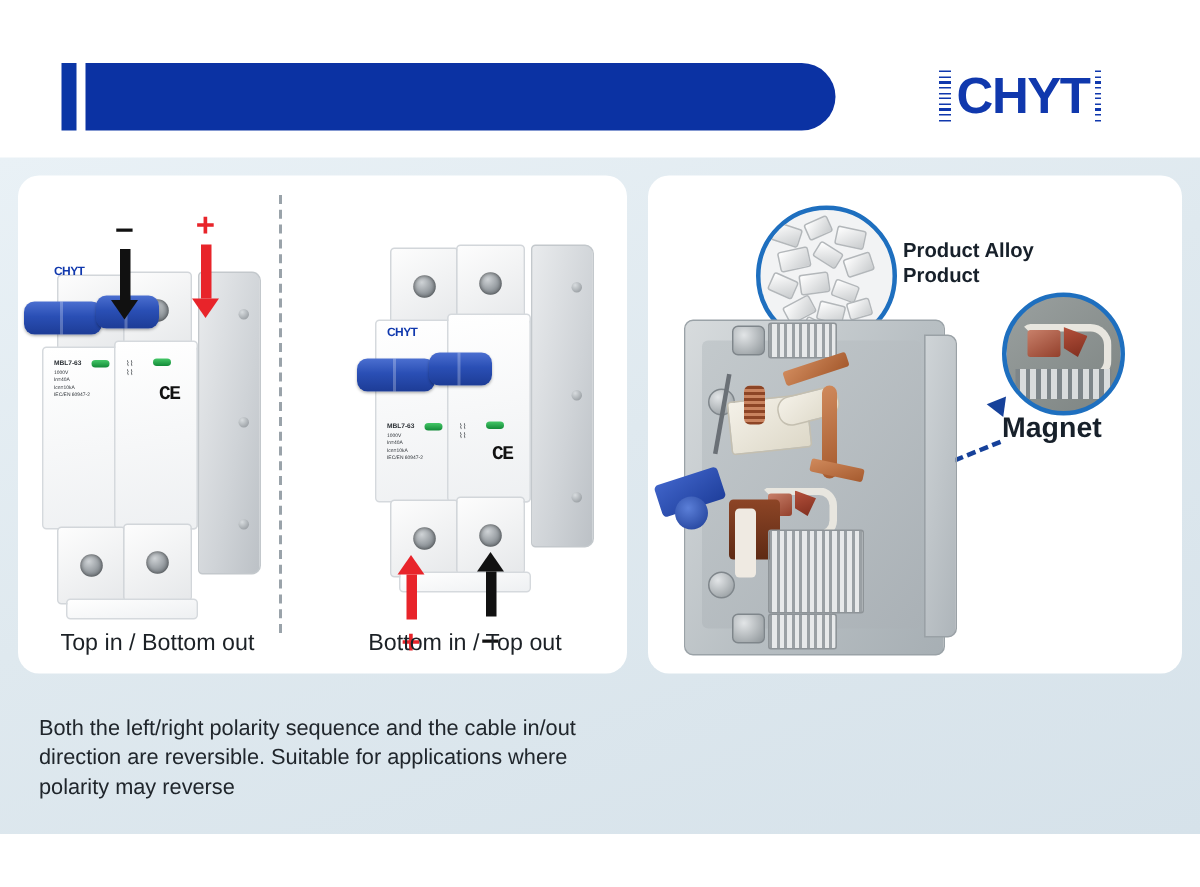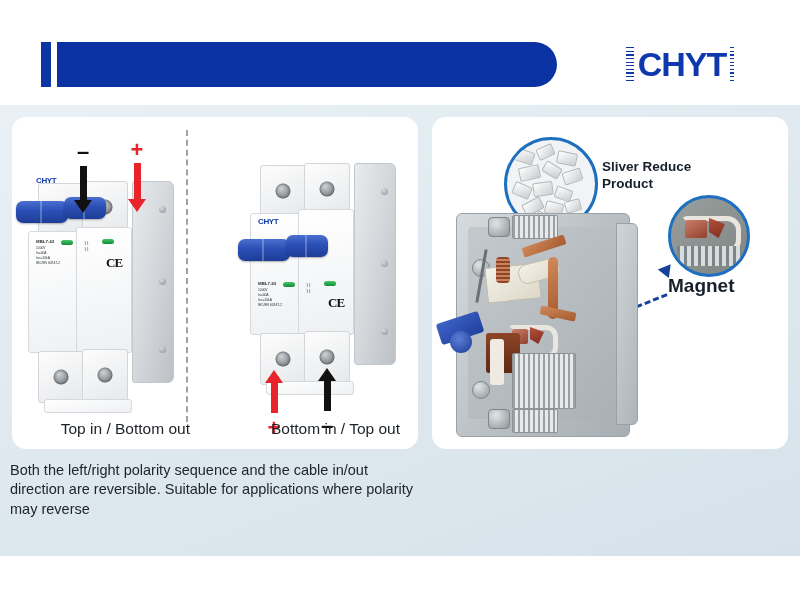--- a/index.html
+++ b/index.html
@@ -58,32 +58,32 @@
   .lever:after{content:"";position:absolute;left:46%;top:0;width:2px;height:100%;
       background:rgba(255,255,255,.25);}
   .brk-logo{position:absolute;font-size:8px;font-weight:bold;color:#1038ad;
       letter-spacing:-.4px;white-space:nowrap;}
   .spec{position:absolute;font-size:3.3px;color:#2a2f34;line-height:1.55;
       white-space:nowrap;}
   .spec .mdl{font-size:4.4px;font-weight:bold;}
   .led{position:absolute;width:12px;height:5px;border-radius:3px;
       background:linear-gradient(180deg,#44c767,#138a38);}
   .ce{position:absolute;font-size:13px;font-weight:bold;color:#111;
-      font-family:Liberation Serif, serif;letter-spacing:-1px;}
+      font-family:Liberation Mono, monospace;letter-spacing:-1px;}
   .sym{position:absolute;font-size:5px;color:#3a3f44;line-height:1.1;}
 
   
   .arrow{position:absolute;display:flex;flex-direction:column;align-items:center;}
   .sign{font-size:22px;font-weight:bold;line-height:.7;font-family:"Liberation Sans",sans-serif;}
   .shaft{width:7px;}
   .head{width:0;height:0;}
   .down .head{border-left:9px solid transparent;border-right:9px solid transparent;}
   .up .head{border-left:9px solid transparent;border-right:9px solid transparent;}
 
-  .cap{position:absolute;font-size:15.5px;color:#1c2126;text-align:right;white-space:nowrap;}
+  .cap{position:absolute;font-size:15.5px;color:#1c2126;text-align:center;white-space:nowrap;}
 
   
   .callout-circle{position:absolute;border-radius:50%;border:3px solid #1e6fbf;
       overflow:hidden;background:#f2f3f4;}
   .chips{position:absolute;inset:0;}
   .chip{position:absolute;background:linear-gradient(145deg,#ffffff,#c9ccce);
       border:1px solid #b3b7ba;border-radius:2px;}
   .callout-label{position:absolute;font-size:13.5px;font-weight:bold;color:#17202a;
       line-height:1.25;}
   .magnet-label{position:absolute;font-size:19px;font-weight:bold;color:#17202a;}
@@ -101,21 +101,21 @@
   .mech{position:absolute;background:linear-gradient(150deg,#f4f1e8,#ddd8c8);
       border:1px solid #c4bfb0;border-radius:3px;}
   .bluehandle{position:absolute;background:linear-gradient(160deg,#3f63c8,#1f3f9c);
       border-radius:3px;}
   .screwbig{position:absolute;border-radius:50%;
       background:radial-gradient(circle at 35% 30%,#e2e5e7,#8d9498);border:1px solid #7f868b;}
 
   
   .cap-block{position:absolute;}
   .cap-h{font-size:17px;font-weight:bold;color:#141a20;margin:0 0 3px 0;letter-spacing:-.2px;}
-  .cap-p{font-size:14.5px;color:#20262c;line-height:1.33;margin:0;}
+  .cap-p{font-size:14.5px;color:#20262c;line-height:1.33;margin:16px;}
 </style>
 </head>
 <body>
 
 <div class="page">
 
   <div class="header">
     <div class="hdr-accent"></div>
     <div class="hdr-banner"></div>
 
@@ -283,21 +283,21 @@
         <div class="chip" style="left:26px;top:42px;width:18px;height:12px;transform:rotate(-8deg);"></div>
         <div class="chip" style="left:48px;top:48px;width:15px;height:10px;transform:rotate(20deg);"></div>
         <div class="chip" style="left:16px;top:60px;width:18px;height:11px;transform:rotate(-28deg);"></div>
         <div class="chip" style="left:38px;top:62px;width:16px;height:11px;transform:rotate(14deg);"></div>
         <div class="chip" style="left:58px;top:60px;width:14px;height:10px;transform:rotate(-16deg);"></div>
         <div class="chip" style="left:28px;top:74px;width:17px;height:10px;transform:rotate(26deg);"></div>
       </div>
     </div>
 
     <div class="callout-label" style="left:170px;top:42px;">
-      <div>Sliver Reduce</div>
+      <div>Product Alloy</div>
       <div>Product</div>
     </div>
 
     <div class="callout-circle" style="left:236px;top:78px;width:76px;height:76px;background:linear-gradient(140deg,#9aa09f,#7d8482);">
       <div style="position:absolute;left:10px;top:18px;width:50px;height:28px;border:5px solid #e8e6df;border-radius:6px 14px 14px 6px;border-left-color:transparent;"></div>
       <div style="position:absolute;left:14px;top:22px;width:22px;height:18px;background:linear-gradient(150deg,#c8806a,#93402c);border-radius:2px;"></div>
       <div style="position:absolute;left:38px;top:20px;width:16px;height:20px;background:linear-gradient(160deg,#b5513c,#7e2d1d);clip-path:polygon(0 0,100% 30%,60% 100%,0 70%);"></div>
       <div style="position:absolute;left:6px;top:48px;width:64px;height:20px;
            background:repeating-linear-gradient(90deg,#7d8589 0 3px,#d9dcdd 3px 7px);"></div>
     </div>

